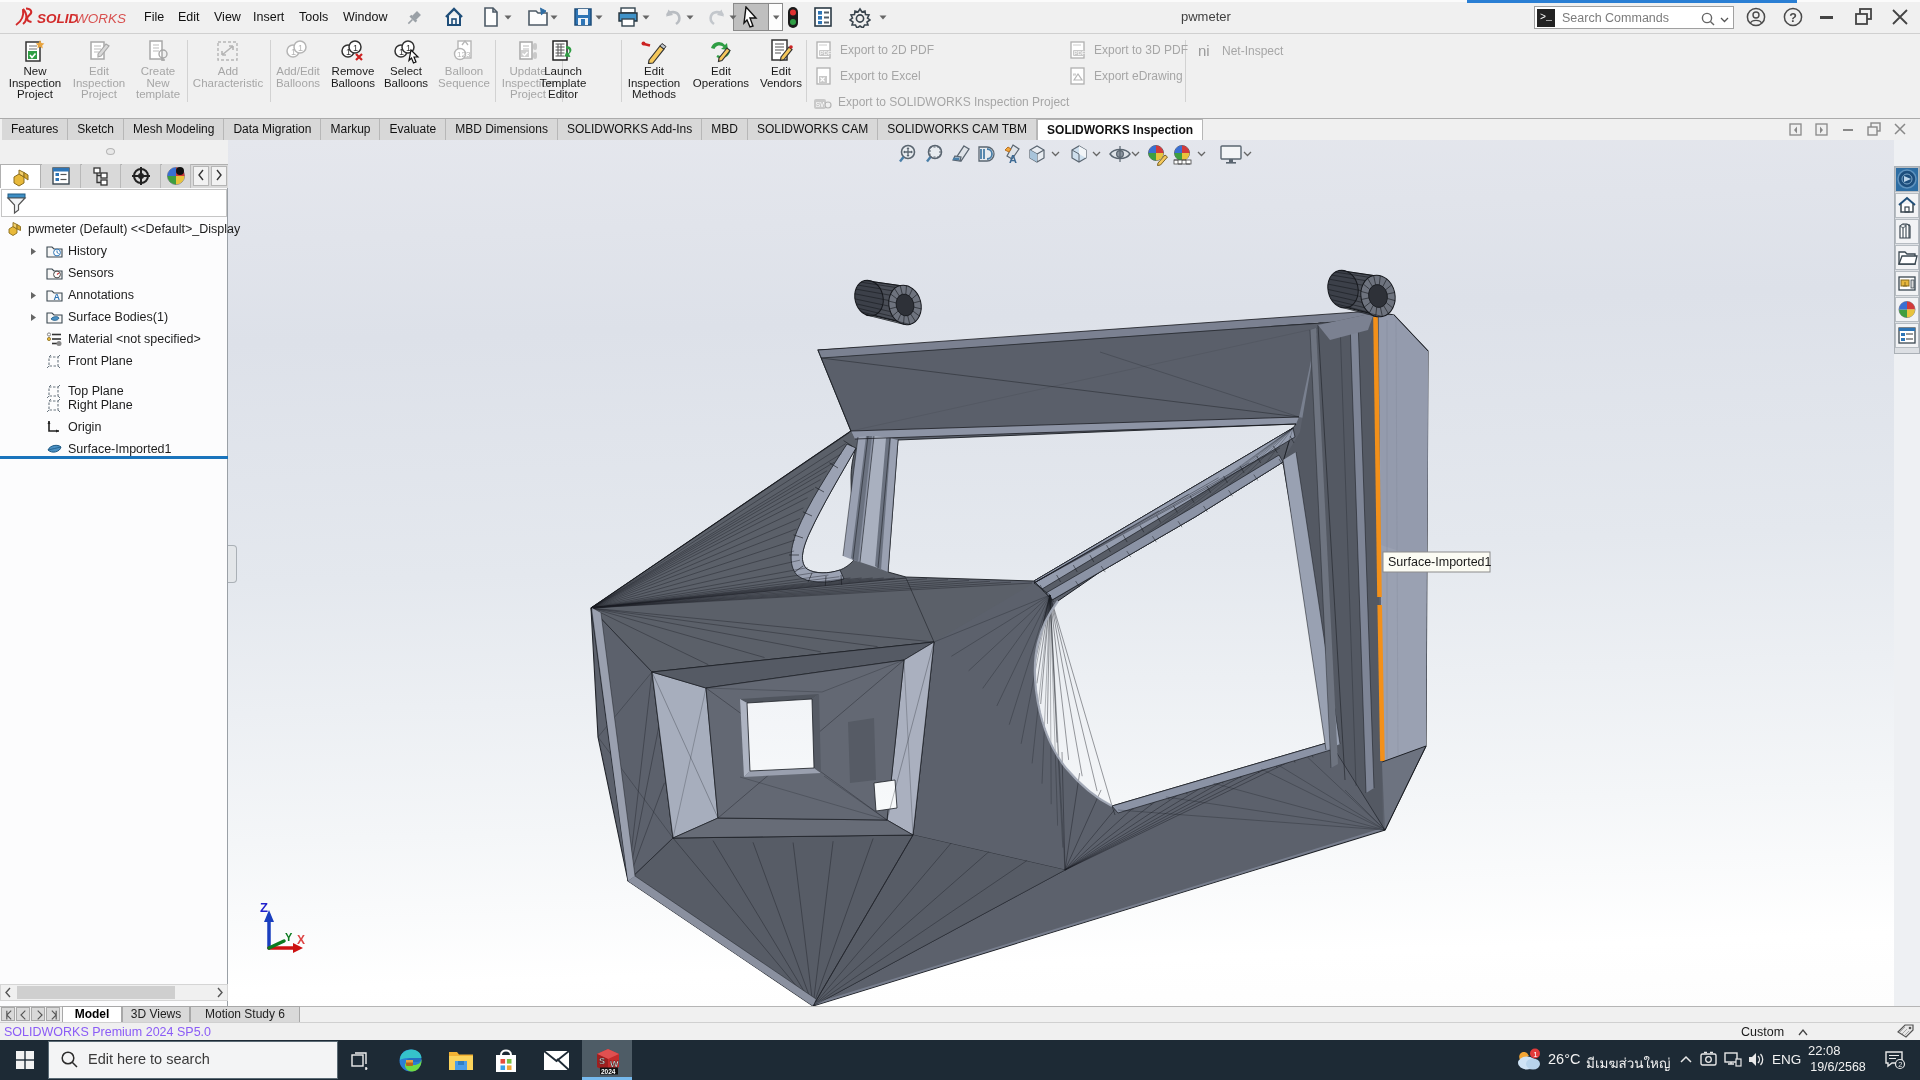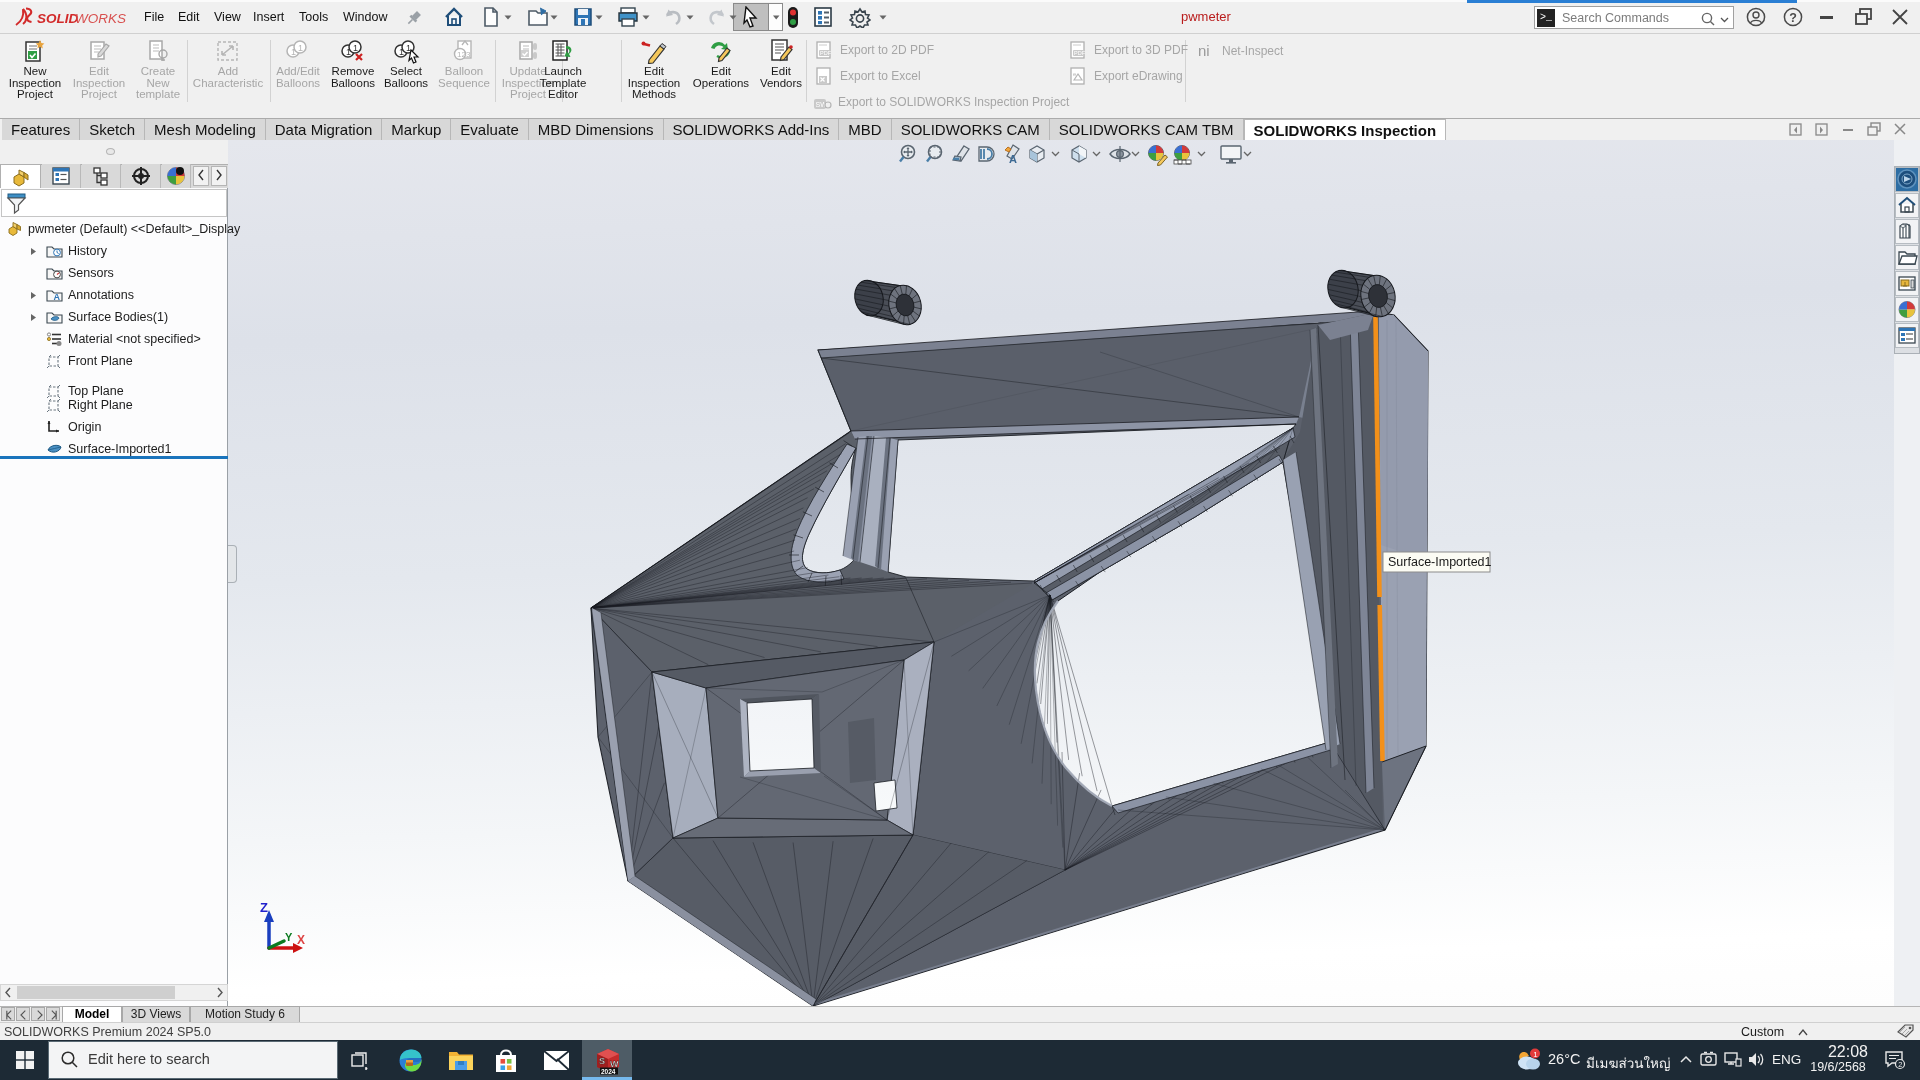--- a/index.html
+++ b/index.html
@@ -1,18 +1,18 @@
 <!DOCTYPE html>
 <html><head><meta charset="utf-8"><style>
 *{margin:0;padding:0;box-sizing:border-box}
 html,body{width:1920px;height:1080px;overflow:hidden;font-family:"Liberation Sans",sans-serif;background:#f0f0f0}
 .abs{position:absolute}
 .ribbtn{position:absolute;top:38px;text-align:center;font-size:11.5px;line-height:11.5px;color:#1a1a1a;white-space:pre-line}
 .ribbtn.dis{color:#a6a6a6}
-.rtab{display:inline-block;height:22px;line-height:21px;padding:0 9px;font-size:15px;color:#111;background:#d8d8d8;border-right:1px solid #b7b7b7;vertical-align:top}
+.rtab{display:inline-block;height:22px;line-height:21px;padding:0 9px;font-size:12px;color:#111;background:#d8d8d8;border-right:1px solid #b7b7b7;vertical-align:top}
 .sep{position:absolute;top:40px;height:62px;width:1px;background:#d2d2d2}
 .tree{font-size:12.5px;color:#1c1c1c}
 .trow{position:absolute;height:22px;line-height:22px;white-space:nowrap}
 </style></head>
 <body>
 
 <div class="abs" style="left:0;top:0;width:1920px;height:34px;background:#f0f0f0;border-bottom:1px solid #d0d0d0">
  <div class="abs" style="left:0;top:0;width:1920px;height:2px;background:#fbfbfb"></div>
  <div class="abs" style="left:1467px;top:0;width:330px;height:2.5px;background:#2a7fd4"></div>
  <svg class="abs" style="left:14px;top:6px" width="120" height="24" viewBox="0 0 120 24">
@@ -27,21 +27,21 @@
  <div class="abs" style="top:10px;left:253px;font-size:12.5px;color:#111">Insert</div>
  <div class="abs" style="top:10px;left:299px;font-size:12.5px;color:#111">Tools</div>
  <div class="abs" style="top:10px;left:343px;font-size:12.5px;color:#111">Window</div>
  <svg class="abs" style="left:404px;top:8px" width="20" height="20" viewBox="0 0 20 20">
       <g transform="rotate(45 10 10)">
         <rect x="7.2" y="3" width="5.6" height="7" fill="#9aa0a6"></rect>
         <rect x="5.8" y="9.6" width="8.4" height="2.6" fill="#9aa0a6"></rect>
         <line x1="10" y1="12.2" x2="10" y2="18" stroke="#9aa0a6" stroke-width="1.6"></line>
       </g>
     </svg>
- <div style="position:absolute;left:1181px;top:9px;font-size:13px;color:#b91c1c">pwmeter</div>
+ <div style="position:absolute;left:1181px;top:9px;font-size:13px;color:#404040">pwmeter</div>
 </div>
 <div class="abs" style="left:0;top:0">
     <div class="abs" style="left:443px;top:6px;width:22px;height:22px"><svg width="22" height="22" viewBox="0 0 22 22">
         <path d="M3,11 L11,3 19,11" stroke="#1f4e79" stroke-width="2.4" fill="none"></path>
         <path d="M5,10 V19 H17 V10" stroke="#1f4e79" stroke-width="2" fill="#f4f6f8"></path>
         <rect x="9" y="13" width="4" height="6" fill="none" stroke="#1f4e79" stroke-width="1.6"></rect>
       </svg></div>
     <div class="abs" style="left:481px;top:6px;width:22px;height:22px"><svg width="20" height="22" viewBox="0 0 20 22">
         <path d="M4,2 H12 L16,6 V20 H4 Z" fill="#fdfdfd" stroke="#4d5a66" stroke-width="1.6"></path>
         <path d="M12,2 V6 H16" fill="none" stroke="#4d5a66" stroke-width="1.6"></path>
@@ -927,21 +927,21 @@
 <div class="abs" style="left:31px;top:1007px;width:14px;height:14px;background:#d9d9d9;border:1px solid #a8a8a8"><svg width="14" height="14" viewBox="0 0 15 16">
       <path d="M6,3 L11,8 6,13" stroke="#555" stroke-width="1.3" fill="none"></path>
     </svg></div>
 <div class="abs" style="left:46px;top:1007px;width:14px;height:14px;background:#d9d9d9;border:1px solid #a8a8a8"><svg width="14" height="14" viewBox="0 0 15 16">
       <path d="M5,3 L10,8 5,13 M10,3 V13" stroke="#555" stroke-width="1.3" fill="none"></path>
     </svg></div>
 <div class="abs" style="left:62px;top:1006px;width:60px;height:16px;background:#fff;border:1px solid #a8a8a8;border-bottom:none;font-size:12px;font-weight:bold;text-align:center;line-height:15px">Model</div>
 <div class="abs" style="left:122px;top:1006px;width:68px;height:16px;background:#d9d9d9;border:1px solid #a8a8a8;border-bottom:none;font-size:12px;text-align:center;line-height:15px;color:#222">3D Views</div>
 <div class="abs" style="left:190px;top:1006px;width:110px;height:16px;background:#d9d9d9;border:1px solid #a8a8a8;border-bottom:none;font-size:12px;text-align:center;line-height:15px;color:#222">Motion Study 6</div>
 <div class="abs" style="left:0;top:1022px;width:1920px;height:18px;background:#f0f0f0;border-top:1px solid #d0d0d0"></div>
-<div class="abs" style="left:4px;top:1025px;font-size:12.5px;color:#404040">SOLIDWORKS Premium 2024 SP5.0</div>
+<div class="abs" style="left:4px;top:1025px;font-size:12.5px;color:#8b5cf6">SOLIDWORKS Premium 2024 SP5.0</div>
 <div class="abs" style="left:1741px;top:1025px;font-size:12.5px;color:#1a1a1a">Custom</div>
 <svg class="abs" style="left:1797px;top:1028px" width="12" height="9">
     <path d="M2,7 L6,2 10,7" stroke="#444" stroke-width="1.3" fill="none"></path>
   </svg>
 <svg class="abs" style="left:1896px;top:1023px" width="20" height="16" viewBox="0 0 20 16">
     <path d="M2,9 L9,2 H17 V7 L10,14 Z" fill="#e8e8e8" stroke="#555" stroke-width="1.2"></path>
     <circle cx="14" cy="5" r="1.3" fill="#555"></circle>
     <path d="M4,9 l5,-5 M6,11 l5,-5 M8,13 l5,-5" stroke="#999" stroke-width="0.8"></path>
   </svg>
 <div class="abs" style="left:0;top:1040px;width:1920px;height:40px;background:#1d2a35"></div>
@@ -1021,19 +1021,19 @@
 <svg class="abs" style="left:1724px;top:1051px" width="18" height="17" viewBox="0 0 18 17">
     <rect x="1" y="2" width="12" height="9" fill="none" stroke="#e8e8e8" stroke-width="1.4"></rect>
     <path d="M4,13 h6 M7,11 v2" stroke="#e8e8e8" stroke-width="1.3"></path>
     <rect x="12" y="8" width="5" height="7" fill="#1d2a35" stroke="#e8e8e8" stroke-width="1.2"></rect>
   </svg>
 <svg class="abs" style="left:1747px;top:1051px" width="18" height="17" viewBox="0 0 18 17">
     <path d="M2,6 H5 L9,2 V15 L5,11 H2 Z" fill="#e8e8e8"></path>
     <path d="M11,5 a5,5 0 0 1 0,7 M13.5,3 a8,8 0 0 1 0,11" stroke="#e8e8e8" stroke-width="1.3" fill="none"></path>
   </svg>
 <div class="abs" style="left:1772px;top:1052px;font-size:13.5px;color:#f2f2f2">ENG</div>
-<div class="abs" style="left:1808px;top:1043px;width:60px;text-align:right;font-size:16px;color:#f2f2f2">22:08</div>
+<div class="abs" style="left:1808px;top:1043px;width:60px;text-align:left;font-size:13px;color:#f2f2f2">22:08</div>
 <div class="abs" style="left:1799px;top:1060px;width:78px;text-align:center;font-size:12.5px;color:#f2f2f2">19/6/2568</div>
 <svg class="abs" style="left:1884px;top:1050px" width="22" height="20" viewBox="0 0 22 20">
     <path d="M2,2 H18 V13 H8 L4,16 V13 H2 Z" fill="none" stroke="#e8e8e8" stroke-width="1.4"></path>
     <path d="M5,5.5 h10 M5,8.5 h7" stroke="#e8e8e8" stroke-width="1.2"></path>
     <circle cx="16" cy="14" r="4.5" fill="#1d2a35" stroke="#e8e8e8" stroke-width="1.2"></circle>
     <text x="14.2" y="17" font-size="7.5" fill="#e8e8e8">2</text>
   </svg>
 </body></html>

